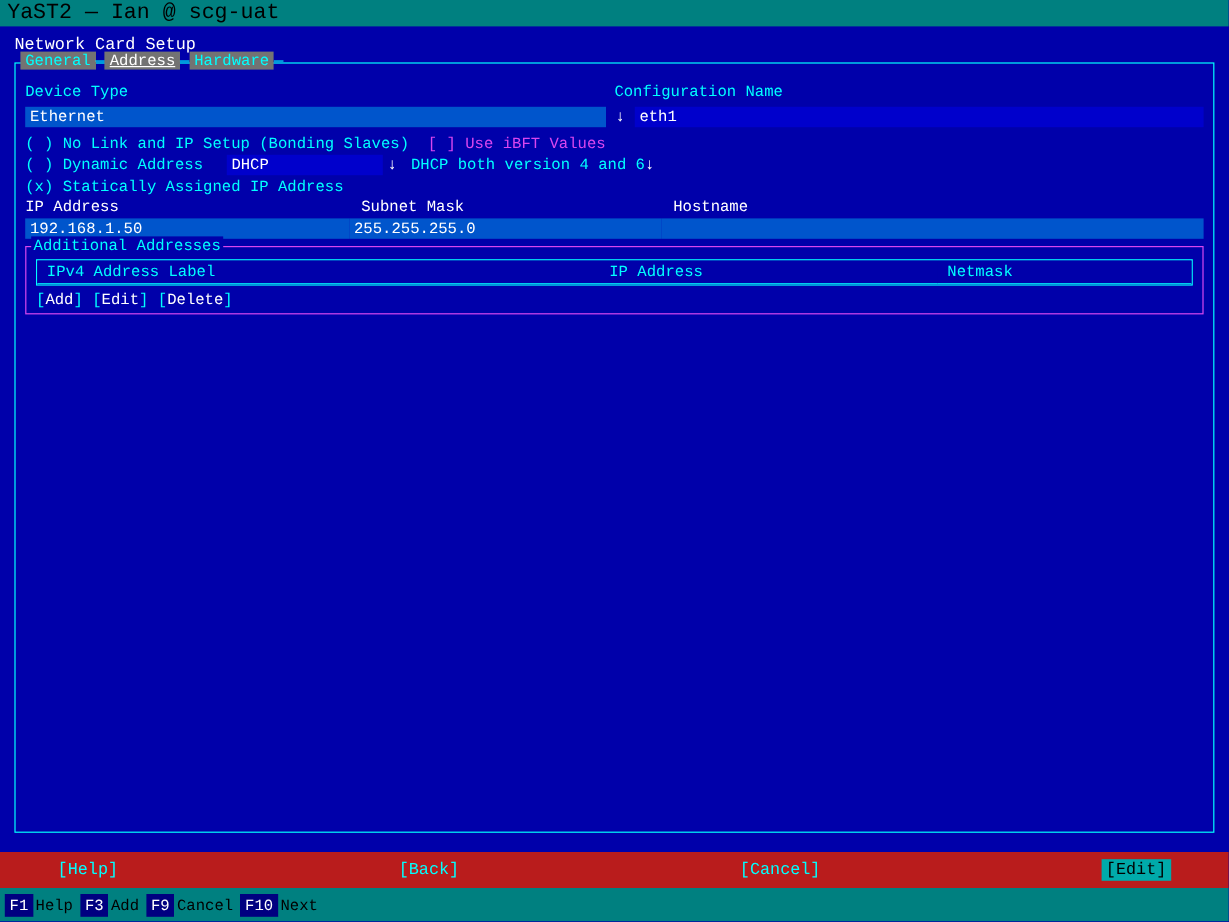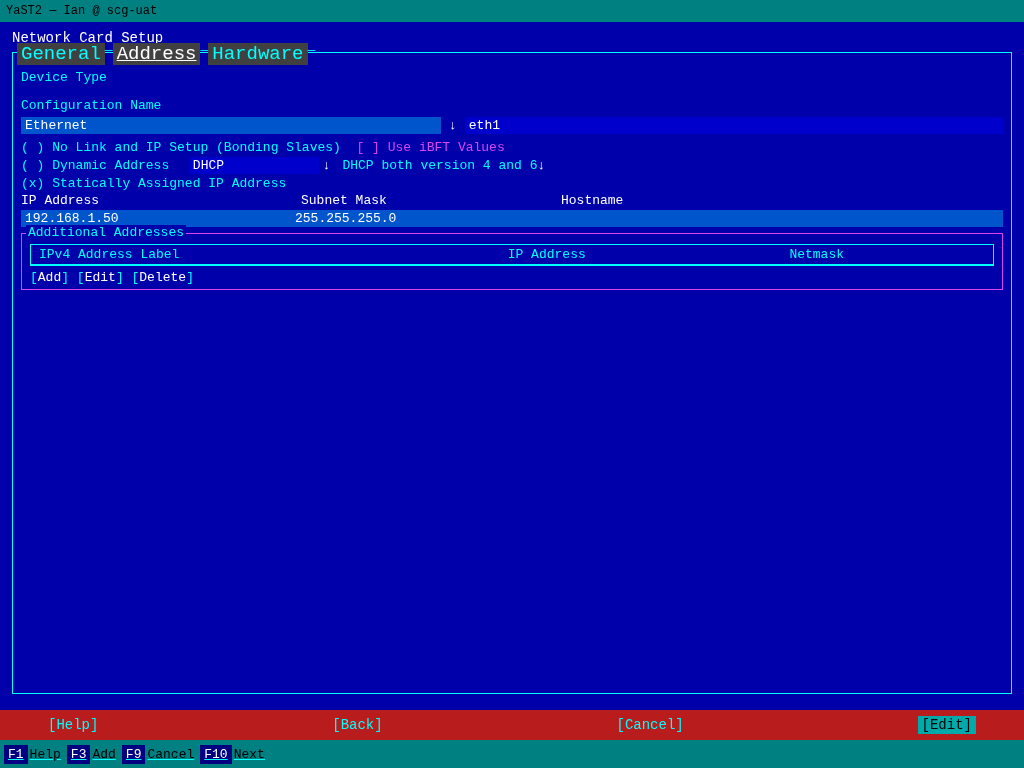--- a/index.html
+++ b/index.html
@@ -11,21 +11,21 @@
       font-size: 14px;
       color: #00ffff;
       overflow: hidden;
     }
 
     
     #titlebar {
       background: #008080;
       color: #000000;
       padding: 2px 6px;
-      font-size: 12px;
+      font-size: 18px;
       height: 22px;
       display: flex;
       align-items: center;
     }
 
     
     #main {
       padding: 8px 12px;
       height: calc(768px - 22px - 30px - 28px);
     }
@@ -50,23 +50,23 @@
       display: flex;
       gap: 0;
       margin-bottom: 6px;
       position: absolute;
       top: -10px;
       left: 4px;
     }
 
     .tab {
       color: #00ffff;
-      font-size: 19px;
+      font-size: 13px;
       padding: 0 4px;
-      background: #404040;
+      background: #737373;
     }
     .tab.active {
       color: #ffffff;
       text-decoration: underline;
     }
 
     
     .form-row {
       display: flex;
       align-items: center;
@@ -86,23 +86,22 @@
       font-family: 'Courier New', Courier, monospace;
       font-size: 13px;
       border: none;
       padding: 1px 4px;
       outline: none;
     }
 
     
     #config-row {
       display: flex;
-      gap: 12px;
+      gap: 0;
       margin-bottom: 4px;
-      flex-direction: column;
     }
     #config-left {
       flex: 0 0 50%;
     }
     #config-right {
       flex: 0 0 50%;
     }
 
     
     .radio-row {
@@ -223,21 +222,20 @@
     }
 
     
     #fkey-bar {
       height: 28px;
       background: #008080;
       display: flex;
       align-items: center;
       padding: 0 4px;
       gap: 0;
-      text-decoration: underline;
     }
     .fkey {
       background: #000080;
       color: #ffffff;
       font-size: 13px;
       padding: 2px 4px;
       margin-right: 0;
       white-space: nowrap;
     }
     .fkey-label {
@@ -283,21 +281,21 @@
       <div id="config-row">
         <div id="config-left">
           <span class="label">Device Type</span>
         </div>
         <div id="config-right">
           <span class="label">Configuration Name</span>
         </div>
       </div>
 
       <div class="form-row" style="margin-bottom:6px;">
-        <input type="text" class="field highlight-field" style="width: 420px;" value="Ethernet">
+        <input type="text" class="field highlight-field" style="width: 484px;" value="Ethernet">
         <span style="color:#ffffff;font-size:13px;">↓</span>
         <input type="text" class="field" style="flex: 1 1 0%;" value="eth1">
       </div>
 
       <div class="radio-row">
         <span>( ) No Link and IP Setup (Bonding Slaves) &nbsp;<span class="check-inline">[ ] Use iBFT Values</span></span>
       </div>
 
       <div class="radio-row">
         <span>( ) Dynamic Address &nbsp;</span>

